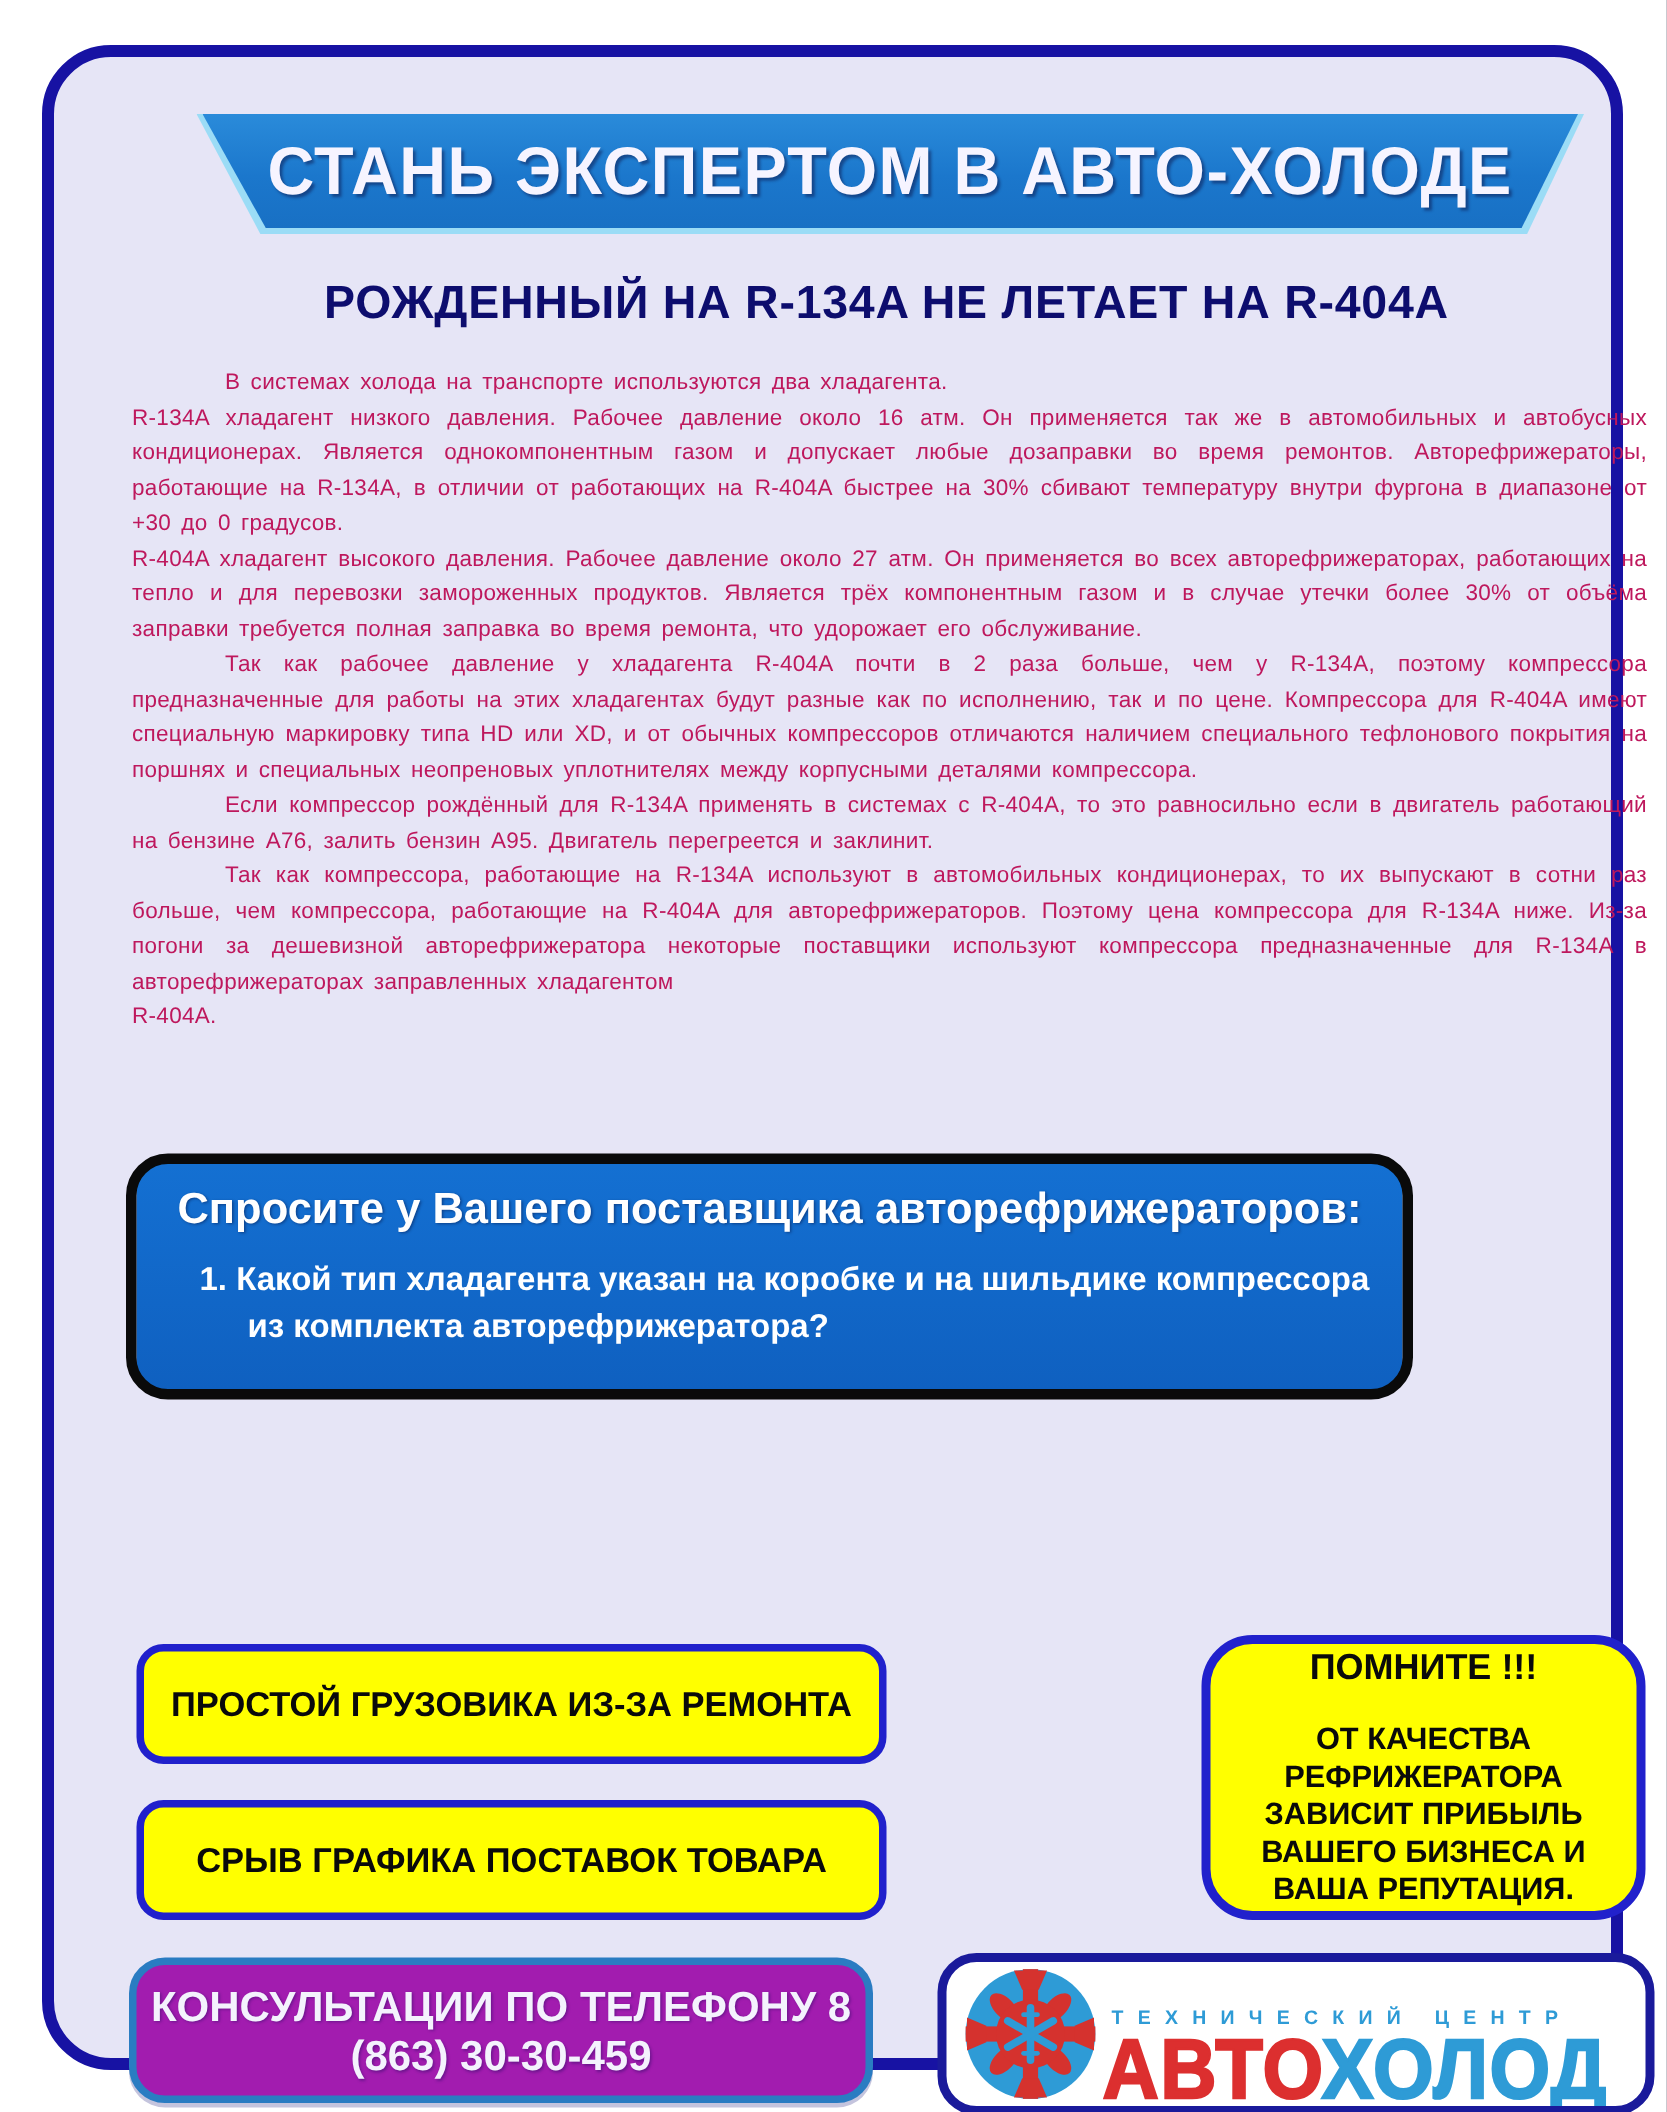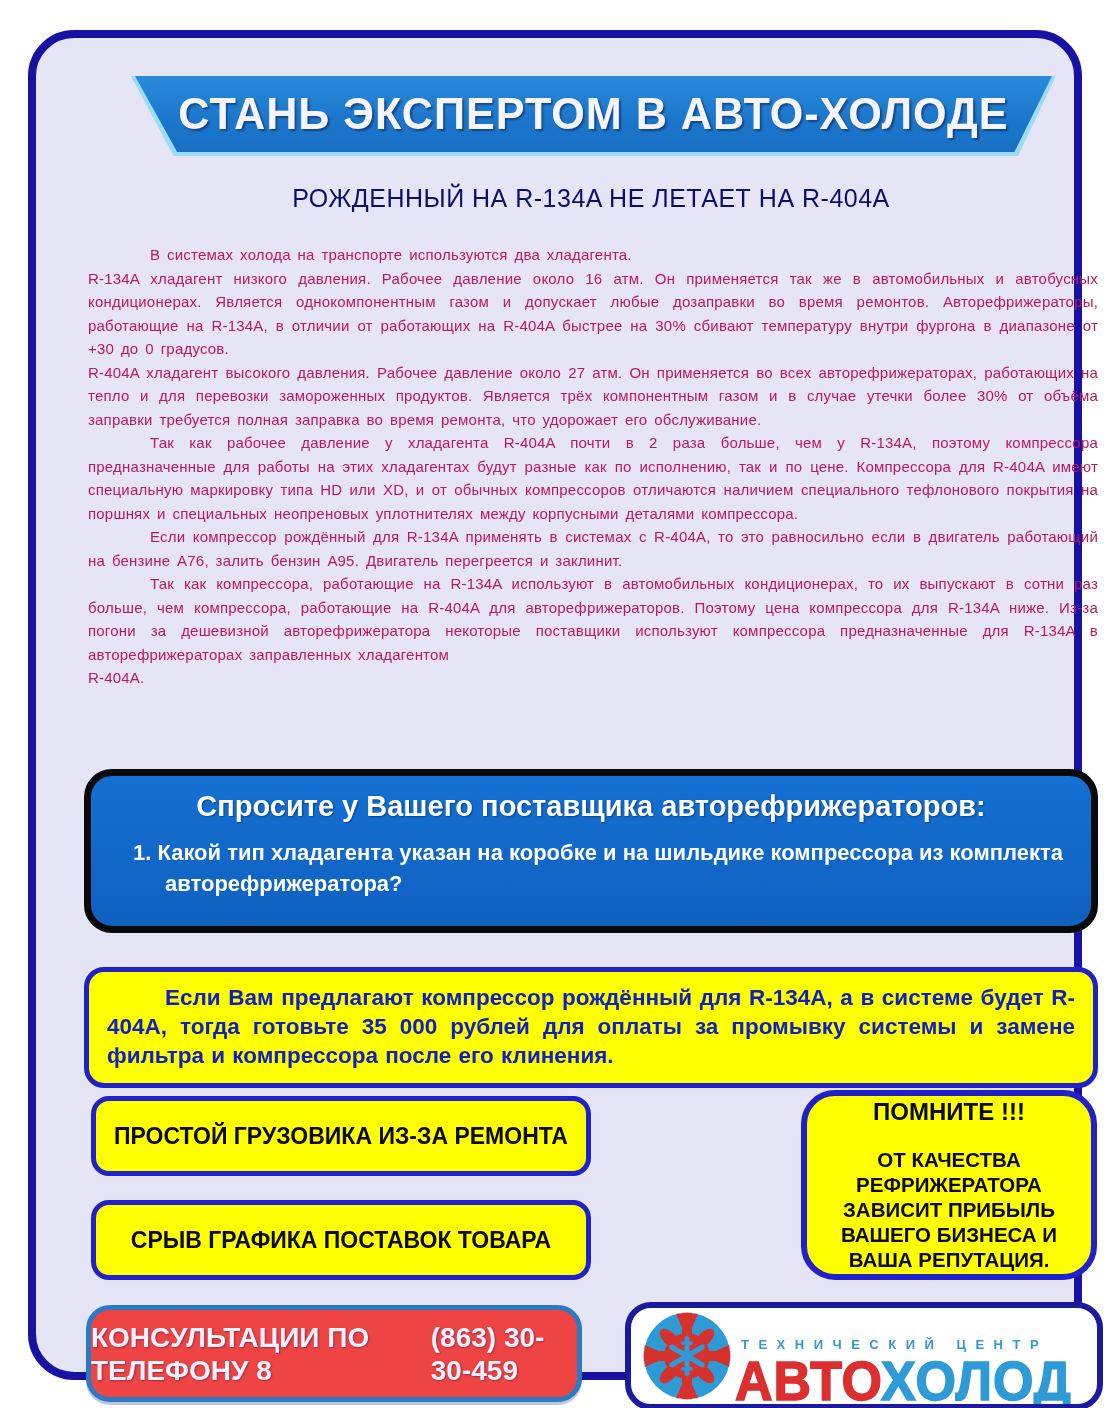--- a/index.html
+++ b/index.html
@@ -26,34 +26,34 @@
   }
   .banner-title {
     color:#f6f4ff; font-weight:bold; font-size:45px; letter-spacing:1px;
     text-shadow:2px 2px 2px rgba(10,10,60,.45);
     transform:scaleX(.96);
     white-space:nowrap;
   }
   
   .headline {
     position:absolute; left:60px; top:146px; width:990px;
-    text-align:center; color:#0d0d6e; font-weight:normal; font-size:25px;
+    text-align:center; color:#0d0d6e; font-weight:bold; font-size:31px;
     letter-spacing:.5px;
   }
   
   .article {
     position:absolute; left:52px; top:205px; width:1010px;
     color:#be185d; font-size:15px; line-height:23.5px;
     text-align:justify; word-spacing:2.5px; letter-spacing:.2px;
   }
   .article p { margin:0; }
   .article p.indent { text-indent:62px; }
   
   .ask-box {
-    position:absolute; left:48px; top:731px; width:1014px; height:164px;
+    position:absolute; left:48px; top:731px; width:858px; height:164px;
     background:linear-gradient(180deg,#1470d2 0%, #0f60c0 100%);
     border:7px solid #0a0a0a; border-radius:28px;
     color:#ffffff; padding:14px 22px 10px 22px;
   }
   .ask-title {
     text-align:center; font-weight:bold; font-size:29px; margin-bottom:14px;
     text-shadow:1px 1px 2px rgba(0,0,40,.4);
   }
   .ask-item {
     font-weight:bold; font-size:22px; line-height:31px;
@@ -79,23 +79,23 @@
     position:absolute; left:765px; top:1052px; width:296px; height:190px;
     background:#ffff00; border:6px solid #2121cc; border-radius:34px;
     display:flex; flex-direction:column; align-items:center; justify-content:center;
     color:#0a0a0a; text-align:center; padding:6px 10px;gap:22px;
   }
   .remember-title { font-weight:bold; font-size:24px; line-height:27px; }
   .remember-text  { font-weight:bold; font-size:20.5px; line-height:25px; white-space:pre-line; }
   
   .phone-box {
     position:absolute; left:50px; top:1267px; width:496px; height:97px;
-    background:#ef4444; border:5px solid #2a7cc2; border-radius:24px;
+    background:#a21caf; border:5px solid #2a7cc2; border-radius:24px;
     box-shadow:0 3px 0 rgba(20,20,120,.25);
-    display:flex; flex-direction:row; align-items:center; justify-content:center;
+    display:flex; flex-direction:column; align-items:center; justify-content:center;
     color:#f4f2fd; font-weight:bold; text-shadow:1px 1px 2px rgba(10,10,80,.35);
   }
   .phone-line1 { font-size:28px; line-height:33px; }
   .phone-line2 { font-size:28px; line-height:33px; }
   
   .logo-box {
     position:absolute; left:589px; top:1264px; width:478px; height:108px;
     background:#ffffff; border:6px solid #1a1a9b; border-radius:26px;
     display:flex; align-items:center; padding:4px 10px;
   }
@@ -134,21 +134,20 @@
       <p class="indent">Если компрессор рождённый для R-134A применять в системах с R-404A, то это равносильно если в двигатель работающий на бензине А76, залить бензин А95. Двигатель перегреется и заклинит.</p>
       <p class="indent">Так как компрессора, работающие на R-134A используют в автомобильных кондиционерах, то их выпускают в сотни раз больше, чем компрессора, работающие на R-404A для авторефрижераторов. Поэтому цена компрессора для R-134A ниже. Из-за погони за дешевизной авторефрижератора некоторые поставщики используют компрессора предназначенные для R-134A в авторефрижераторах заправленных хладагентом</p>
       <p>R-404A.</p>
     </div>
 
     <div class="ask-box">
       <div class="ask-title">Спросите у Вашего поставщика авторефрижераторов:</div>
       <div class="ask-item">1. Какой тип хладагента указан на коробке и на шильдике компрессора из комплекта авторефрижератора?</div>
     </div>
 
-    <div class="warning-box">Если Вам предлагают компрессор рождённый для R-134A, а в системе будет R-404A, тогда готовьте 35 000 рублей для оплаты за промывку системы и замене фильтра и компрессора после его клинения.</div>
 
     <div class="risk-box risk-2">СРЫВ ГРАФИКА ПОСТАВОК ТОВАРА</div>
     <div class="risk-box risk-1">ПРОСТОЙ ГРУЗОВИКА ИЗ-ЗА РЕМОНТА</div>
 
     <div class="remember-box">
       <div class="remember-title">ПОМНИТЕ !!!</div>
       <div class="remember-text">ОТ КАЧЕСТВА
 РЕФРИЖЕРАТОРА
 ЗАВИСИТ  ПРИБЫЛЬ
 ВАШЕГО БИЗНЕСА И

